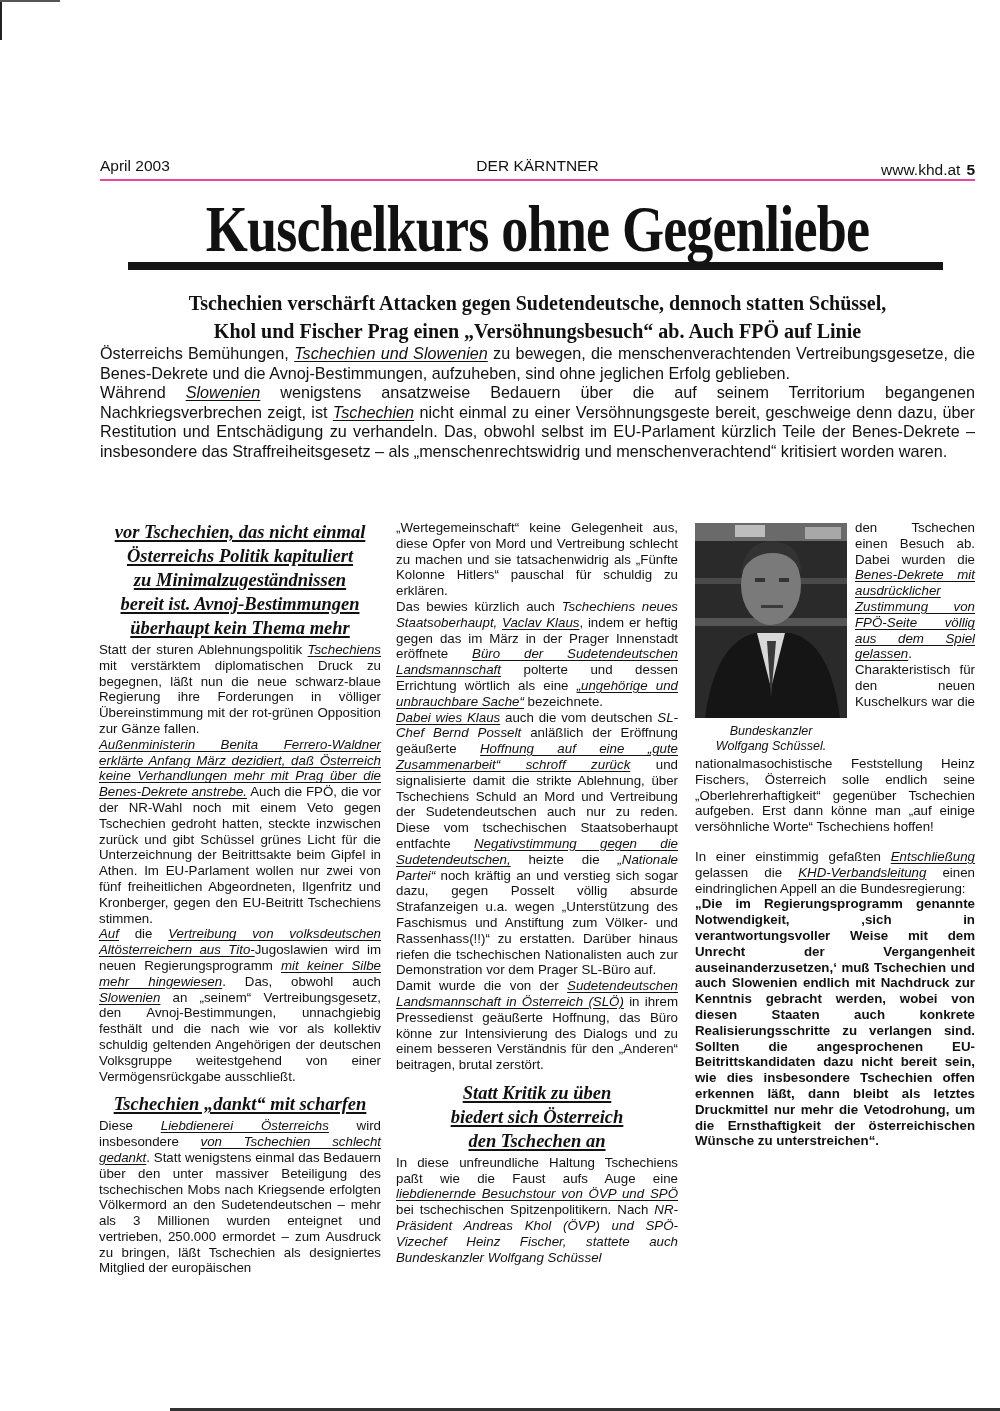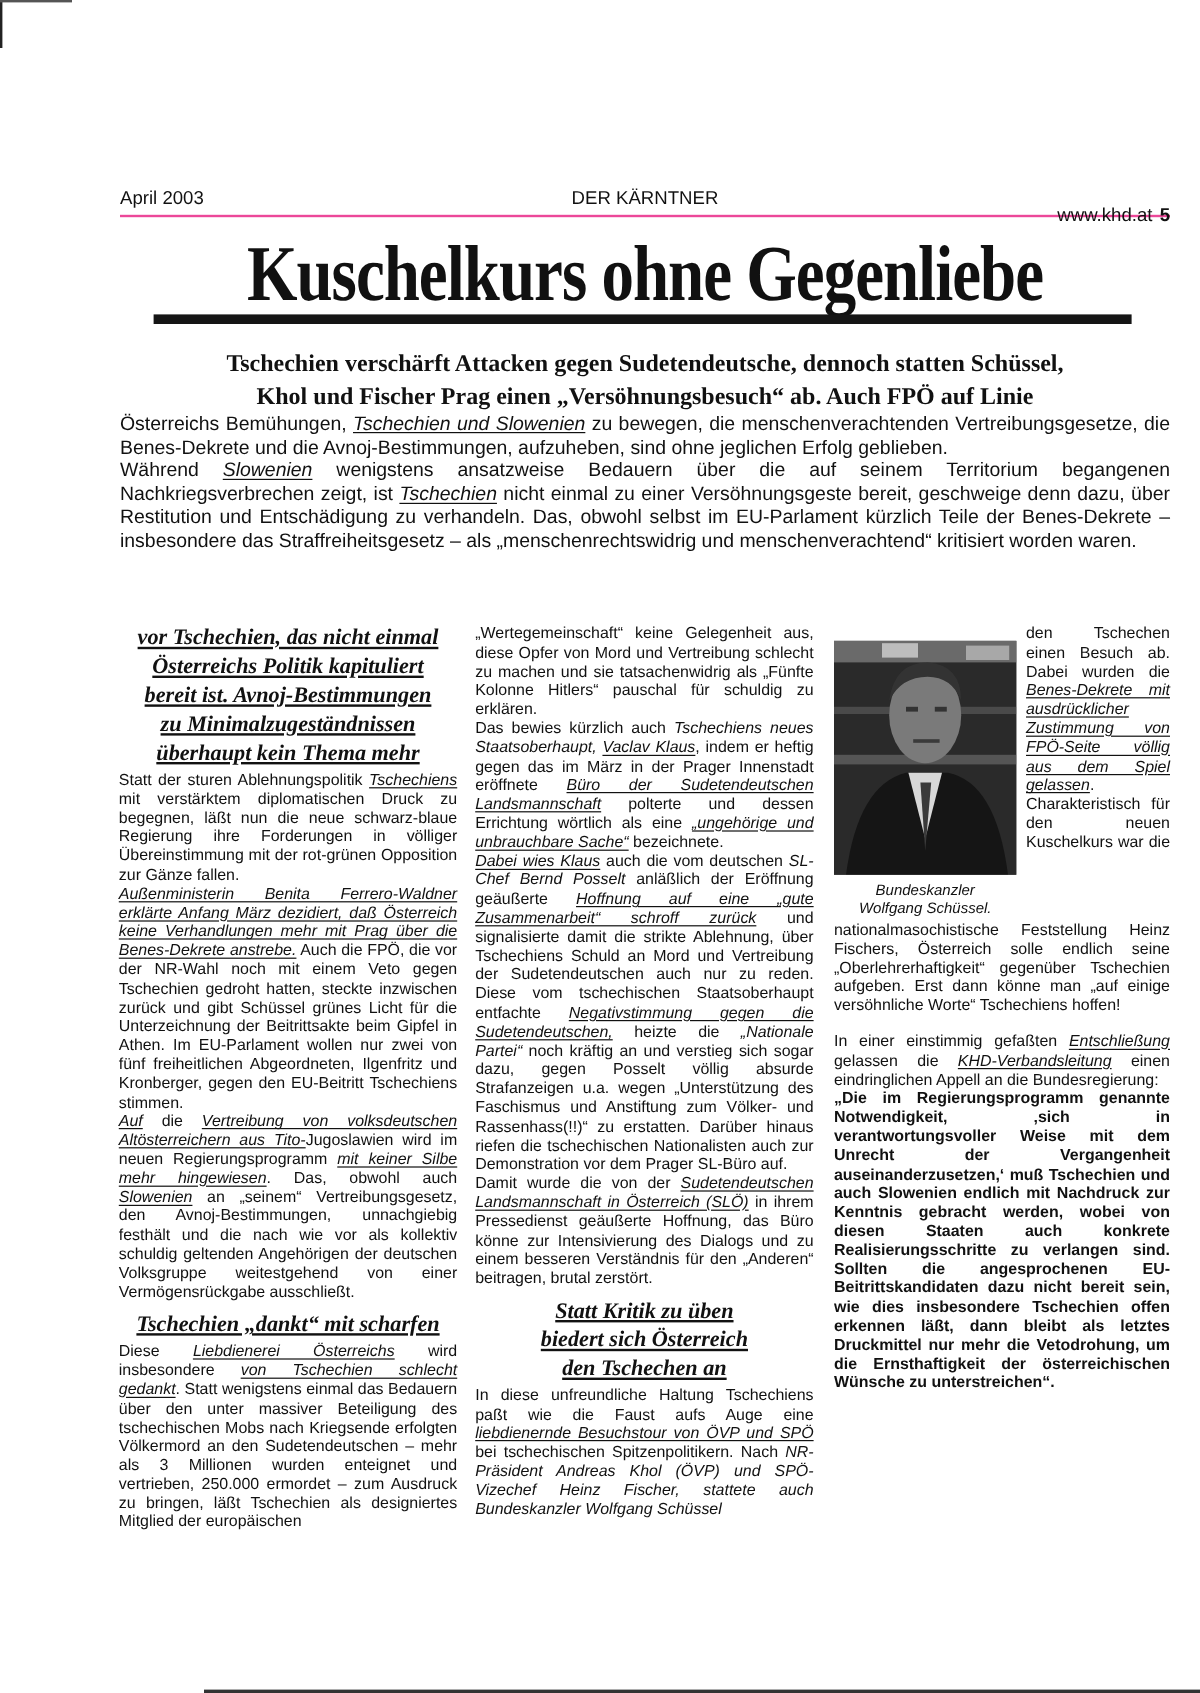--- a/index.html
+++ b/index.html
@@ -6,21 +6,21 @@
   body { width: 1000px; height: 1411px; position: relative; overflow: hidden;
          font-family: "Liberation Sans", sans-serif; color: #111; }
   .scan-edge-top { position: absolute; left: 0; top: 0; width: 2px; height: 40px; background: #222; }
   .scan-edge-top2 { position: absolute; left: 0; top: 0; width: 60px; height: 2px; background: #555; }
   .scan-edge-bottom { position: absolute; left: 170px; right: 0; bottom: 0; height: 3px; background: #333; }
 
   .header { position: absolute; left: 100px; top: 157px; width: 875px; height: 22px;
             border-bottom: 2px solid #ec4899; font-size: 15.5px; }
   .header .left { position: absolute; left: 0; top: 0; }
   .header .center { position: absolute; left: 0; right: 0; top: 0; text-align: center; }
-  .header .right { position: absolute; right: 0; top: 14px; }
+  .header .right { position: absolute; right: 0; top: 4px; }
   .header .pagenum { font-weight: bold; margin-left: 6px; }
 
   .headline { position: absolute; left: 100px; top: 196px; width: 875px; text-align: center;
               font-family: "Liberation Serif", serif; font-weight: bold; font-size: 66px;
               letter-spacing: -1px; transform: scaleX(0.82); transform-origin: center top; line-height: 1; }
   .headline-rule { position: absolute; left: 128px; top: 262px; width: 815px; height: 8px; background: #151515; }
 
   .subhead { position: absolute; left: 100px; top: 289px; width: 875px; text-align: center;
              font-family: "Liberation Serif", serif; font-weight: bold; font-size: 20px; line-height: 28px; }
   .subhead span { display: block; }
@@ -36,21 +36,21 @@
   .col3 { left: 695px; width: 280px; }
 
   .sec-head { font-family: "Liberation Serif", serif; font-weight: bold; font-size: 18.5px; line-height: 24px;
               text-align: center; margin: 0 0 2px 0; }
   .sec-head span { display: block; }
   .sec-head .u { text-decoration: underline; text-decoration-thickness: 2px; text-underline-offset: 2px; }
 
   .u { text-decoration: underline; text-underline-offset: 2px; font-style: italic; }
   .i { font-style: italic; }
 
-  .photo-block { float: left; width: 152px; margin: 14px 8px 2px 0; }
+  .photo-block { float: left; width: 152px; margin: 3px 8px 2px 0; }
   .photo { width: 152px; height: 195px; background: #1f1f1f; position: relative; overflow: hidden; }
   .photo svg { display: block; }
   .caption { font-style: italic; font-size: 12.5px; line-height: 15px; text-align: center; margin-top: 6px; }
 
   .quote { font-weight: bold; margin: 8px 0 0 10px; }
   .gap { height: 14px; }
 </style>
 </head>
 <body>
 
@@ -76,22 +76,22 @@
 
 <div class="lead">
   <p><span>Österreichs Bemühungen, </span><span class="u">Tschechien und Slowenien</span><span> zu bewegen, die menschenverachtenden Vertreibungsgesetze, die Benes-Dekrete und die Avnoj-Bestimmungen, aufzuheben, sind ohne jeglichen Erfolg geblieben.</span></p>
   <p><span>Während </span><span class="u">Slowenien</span><span> wenigstens ansatzweise Bedauern über die auf seinem Territorium begangenen Nachkriegsverbrechen zeigt, ist </span><span class="u">Tschechien</span><span> nicht einmal zu einer Versöhnungsgeste bereit, geschweige denn dazu, über Restitution und Entschädigung zu verhandeln. Das, obwohl selbst im EU-Parlament kürzlich Teile der Benes-Dekrete – insbesondere das Straffreiheitsgesetz – als „menschenrechtswidrig und menschenverachtend“ kritisiert worden waren.</span></p>
 </div>
 
 <div class="col col1">
   <div class="sec-head">
     <span class="u">vor Tschechien, das nicht einmal</span>
     <span class="u">Österreichs Politik kapituliert</span>
+    <span class="u">zu Minimalzugeständnissen</span>
     <span class="u">bereit ist. Avnoj-Bestimmungen</span>
-    <span class="u">zu Minimalzugeständnissen</span>
     <span class="u">überhaupt kein Thema mehr</span>
   </div>
   <p><span>Statt der sturen Ablehnungspolitik </span><span class="u">Tschechiens</span><span> mit verstärktem diplomatischen Druck zu begegnen, läßt nun die neue schwarz-blaue Regierung ihre Forderungen in völliger Übereinstimmung mit der rot-grünen Opposition zur Gänze fallen.</span></p>
   <p><span class="u i">Außenministerin Benita Ferrero-Waldner</span><span> </span><span class="u">erklärte Anfang März dezidiert, daß Österreich keine Verhandlungen mehr mit Prag über die Benes-Dekrete anstrebe.</span><span> Auch die FPÖ, die vor der NR-Wahl noch mit einem Veto gegen Tschechien gedroht hatten, steckte inzwischen zurück und gibt Schüssel grünes Licht für die Unterzeichnung der Beitrittsakte beim Gipfel in Athen. Im EU-Parlament wollen nur zwei von fünf freiheitlichen Abgeordneten, Ilgenfritz und Kronberger, gegen den EU-Beitritt Tschechiens stimmen.</span></p>
   <p><span class="u">Auf</span><span> die </span><span class="u">Vertreibung von volksdeutschen Altösterreichern aus Tito-</span><span>Jugoslawien wird im neuen Regierungsprogramm </span><span class="u">mit keiner Silbe mehr hingewiesen</span><span>. Das, obwohl auch </span><span class="u">Slowenien</span><span> an „seinem“ Vertreibungsgesetz, den Avnoj-Bestimmungen, unnachgiebig festhält und die nach wie vor als kollektiv schuldig geltenden Angehörigen der deutschen Volksgruppe weitestgehend von einer Vermögensrückgabe ausschließt.</span></p>
   <div class="sec-head" style="margin-top:8px">
     <span class="u">Tschechien „dankt“ mit scharfen</span>
   </div>
   <p><span>Diese </span><span class="u">Liebdienerei Österreichs</span><span> wird insbesondere </span><span class="u">von Tschechien schlecht gedankt</span><span>. Statt wenigstens einmal das Bedauern über den unter massiver Beteiligung des tschechischen Mobs nach Kriegsende erfolgten Völkermord an den Sudetendeutschen – mehr als 3 Millionen wurden enteignet und vertrieben, 250.000 ermordet – zum Ausdruck zu bringen, läßt Tschechien als designiertes Mitglied der europäischen </span></p>
 </div>

